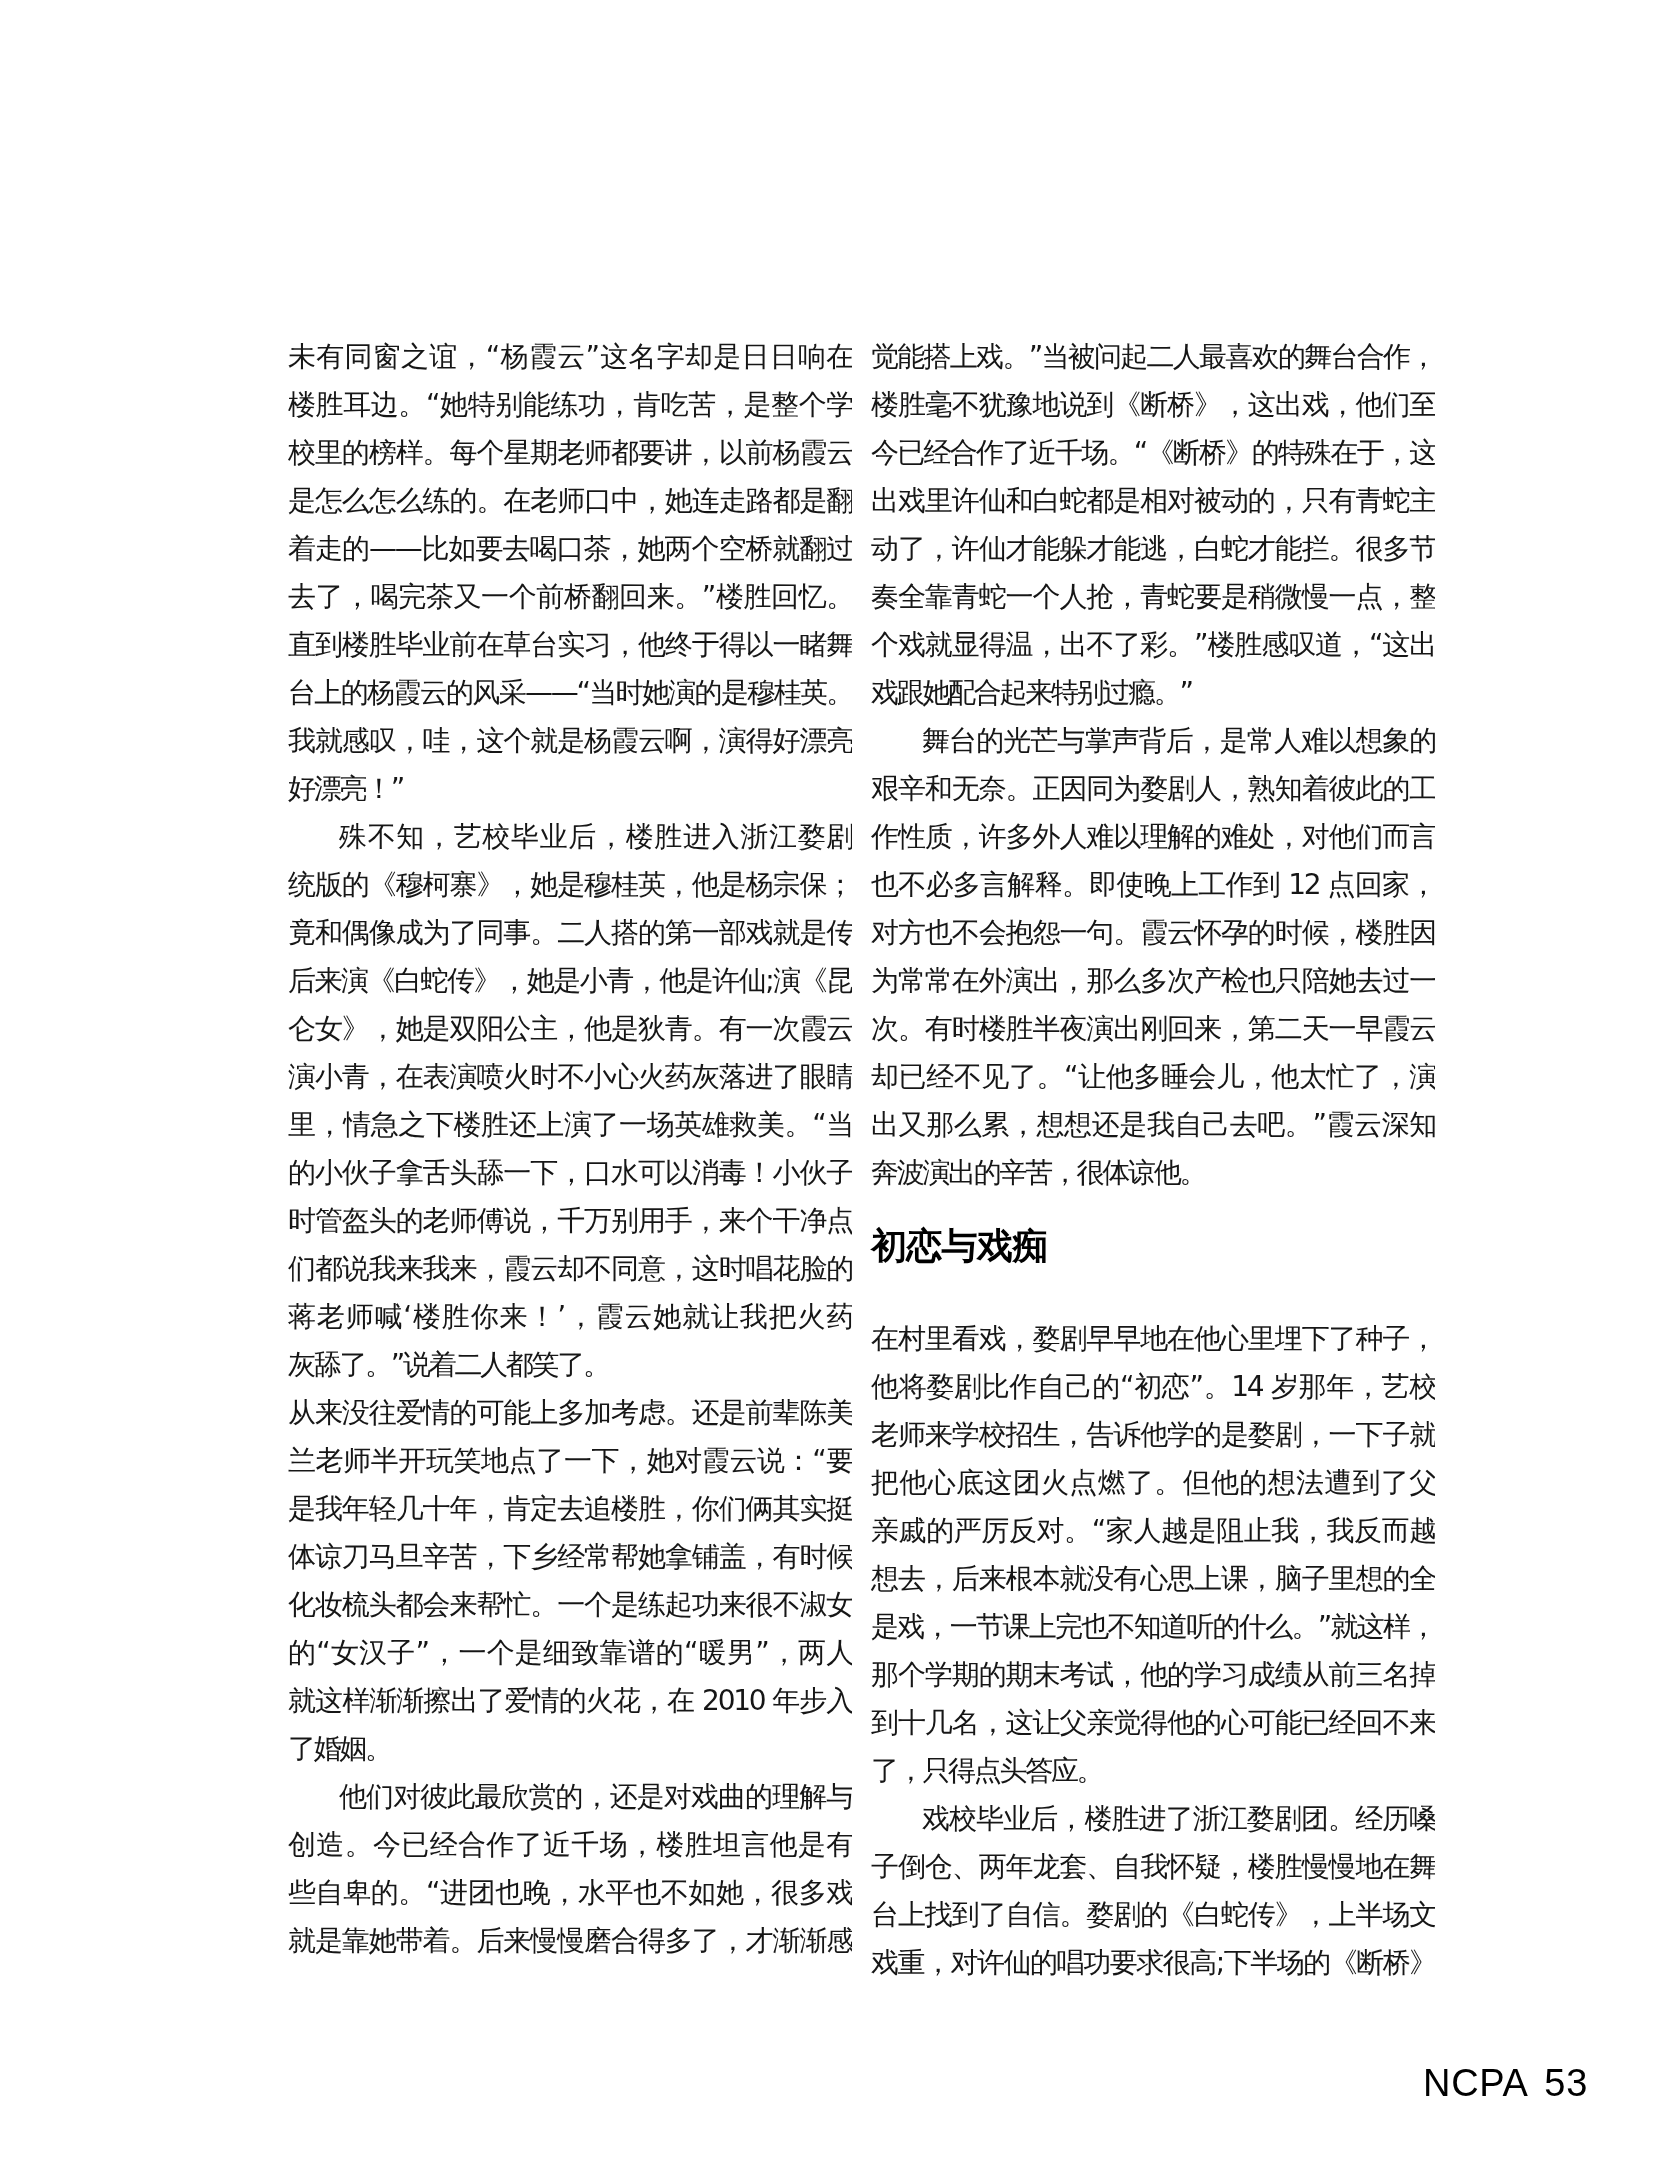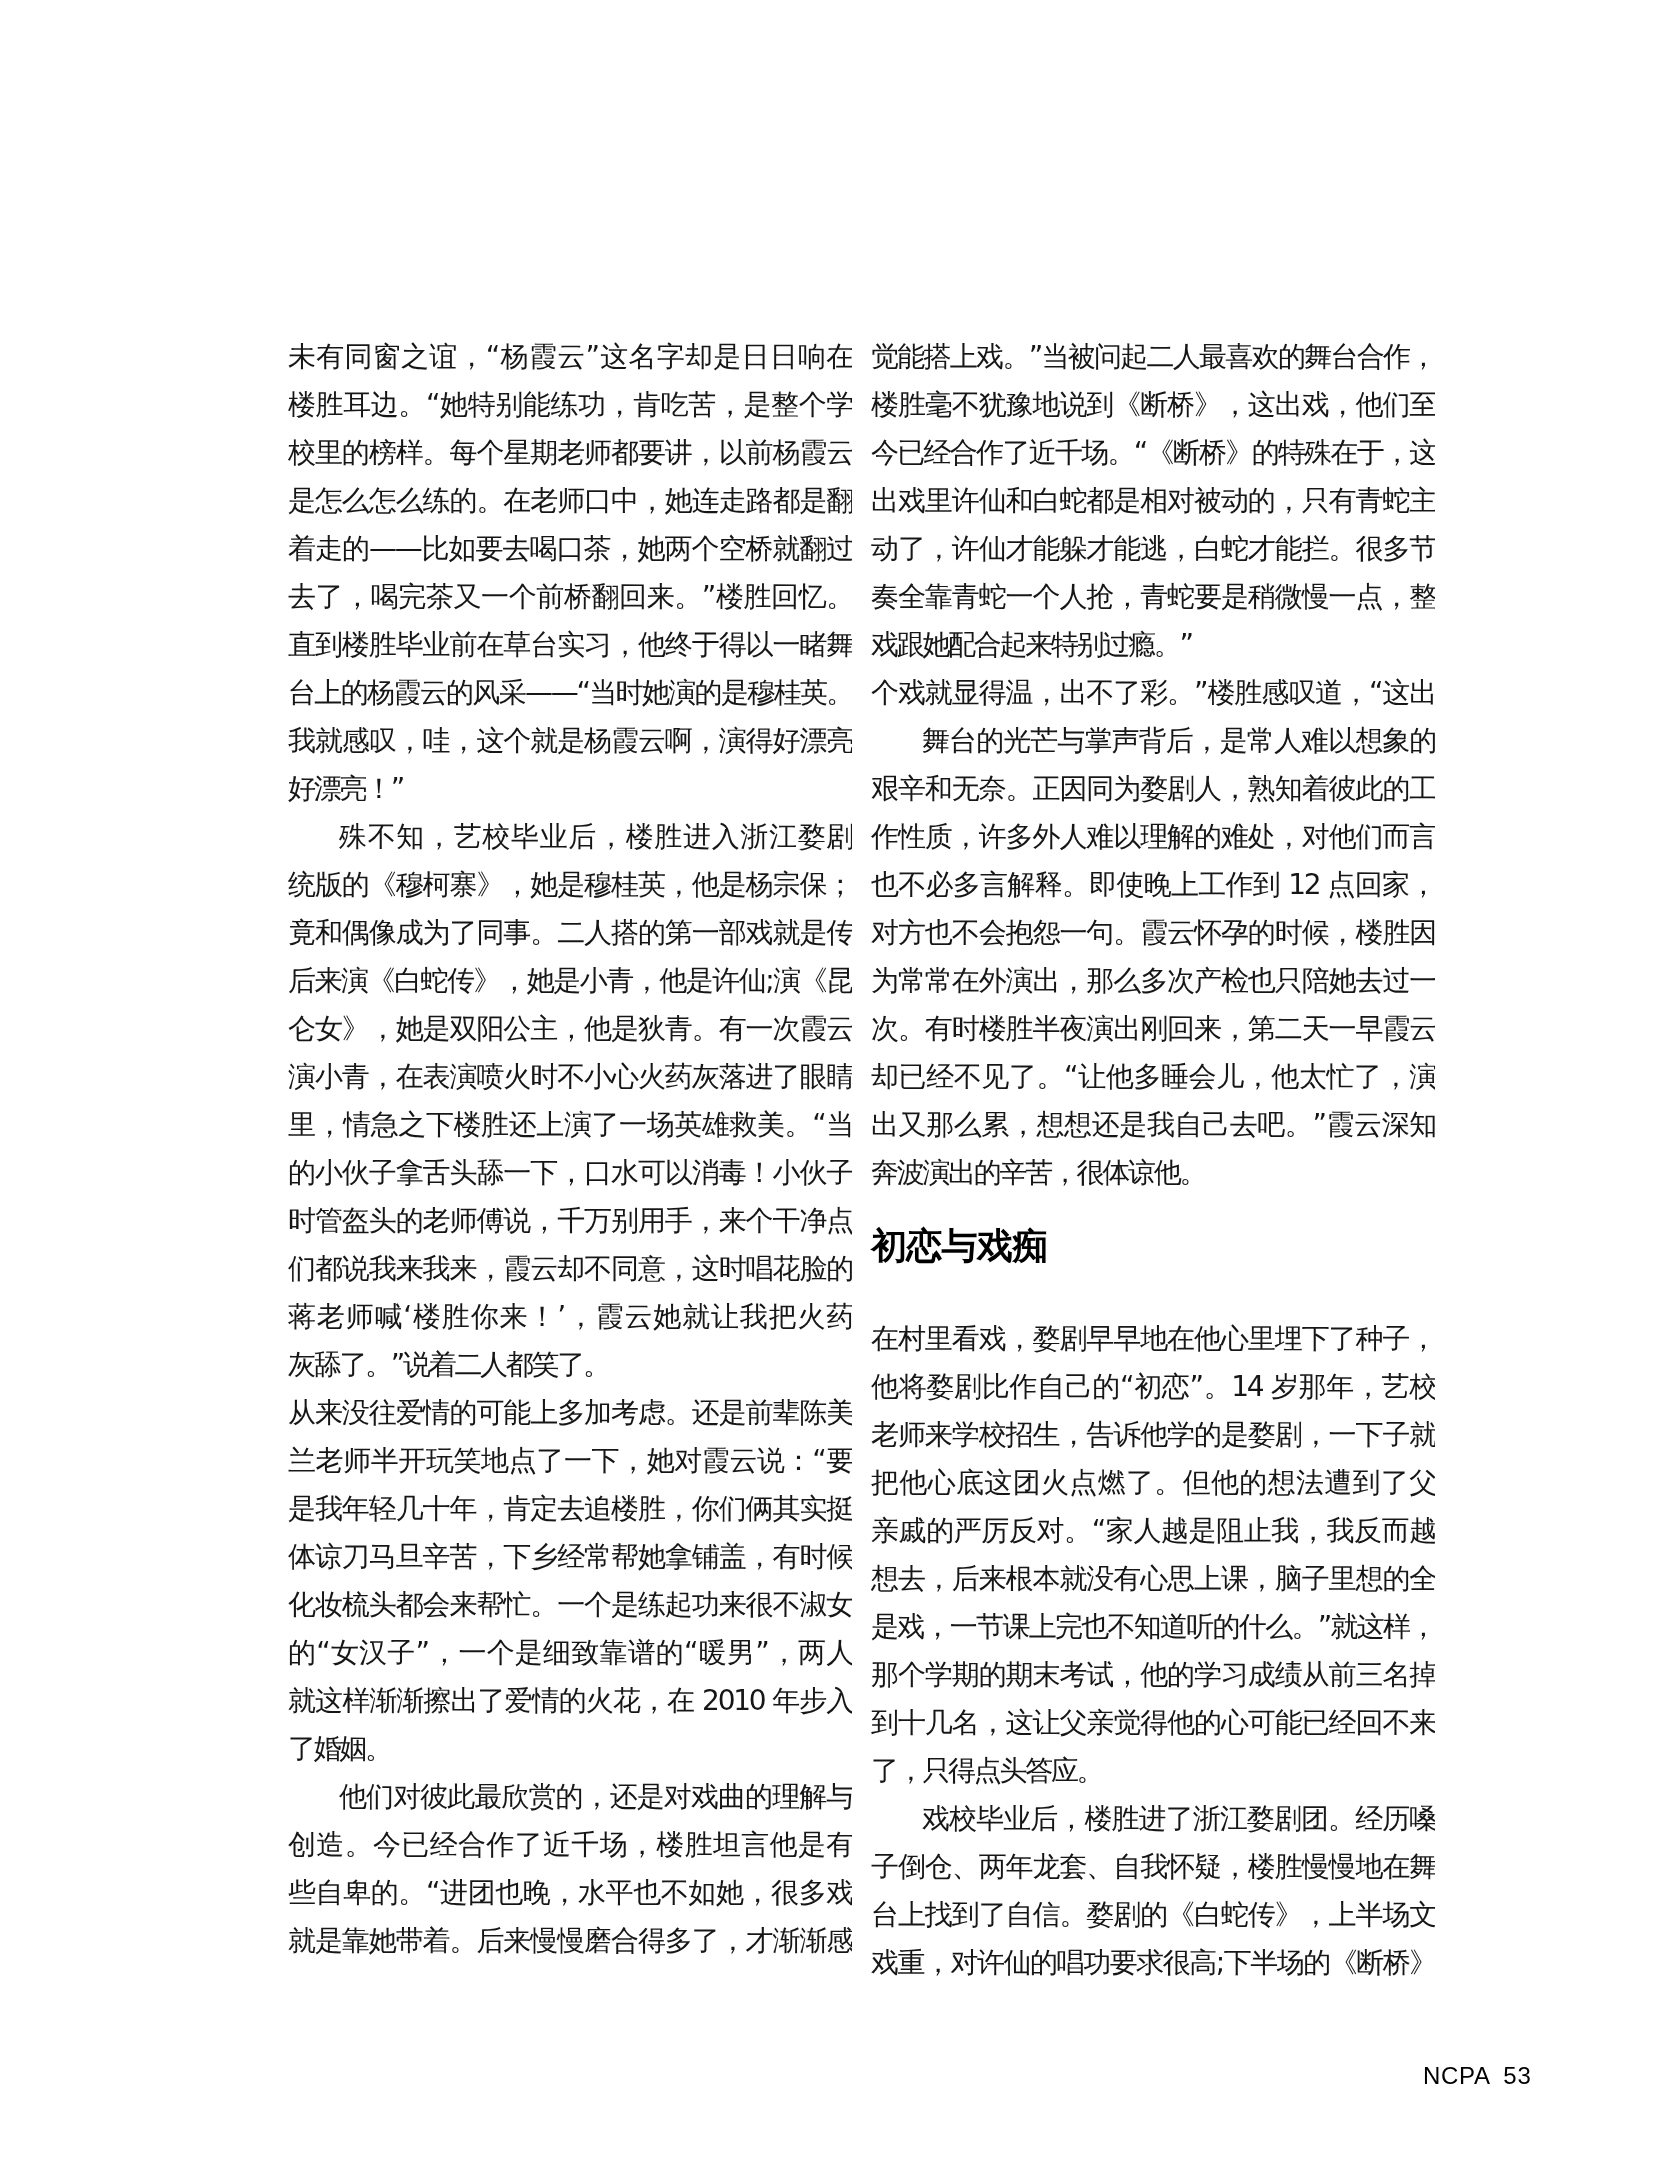--- a/index.html
+++ b/index.html
@@ -18,21 +18,21 @@
   .line.end{text-align-last:left;}
   .line.indent{padding-left:51px;}
   .heading{
     height:41px;line-height:41px;margin-top:28px;margin-bottom:49px;
     font-size:36px;font-weight:700;letter-spacing:-0.7px;color:#000;
     text-align:right;text-align-last:left;
   }
   .footer{
     position:absolute;left:1423px;top:2062px;
     font-family:"Liberation Sans","DejaVu Sans",sans-serif;
-    font-size:24px;color:#000;letter-spacing:0.7px;word-spacing:6.6px;white-space:pre;
+    font-size:38px;color:#000;letter-spacing:0.7px;word-spacing:6.6px;white-space:pre;
   }
 </style>
 </head>
 <body>
 
 <div class="page">
   <div class="col" id="col-left">
       <div class="line">未有同窗之谊，“杨霞云”这名字却是日日响在</div>
       <div class="line">楼胜耳边。“她特别能练功，肯吃苦，是整个学</div>
       <div class="line">校里的榜样。每个星期老师都要讲，以前杨霞云</div>
@@ -68,22 +68,22 @@
       <div class="line">些自卑的。“进团也晚，水平也不如她，很多戏</div>
       <div class="line">就是靠她带着。后来慢慢磨合得多了，才渐渐感</div>
     </div>
   <div class="col" id="col-right">
       <div class="line">觉能搭上戏。”当被问起二人最喜欢的舞台合作，</div>
       <div class="line">楼胜毫不犹豫地说到《断桥》，这出戏，他们至</div>
       <div class="line">今已经合作了近千场。“《断桥》的特殊在于，这</div>
       <div class="line">出戏里许仙和白蛇都是相对被动的，只有青蛇主</div>
       <div class="line">动了，许仙才能躲才能逃，白蛇才能拦。很多节</div>
       <div class="line">奏全靠青蛇一个人抢，青蛇要是稍微慢一点，整</div>
+      <div class="line">个戏就显得温，出不了彩。”楼胜感叹道，“这出</div>
       <div class="line end">戏跟她配合起来特别过瘾。”</div>
-      <div class="line">个戏就显得温，出不了彩。”楼胜感叹道，“这出</div>
       <div class="line indent">舞台的光芒与掌声背后，是常人难以想象的</div>
       <div class="line">艰辛和无奈。正因同为婺剧人，熟知着彼此的工</div>
       <div class="line">作性质，许多外人难以理解的难处，对他们而言</div>
       <div class="line">也不必多言解释。即使晚上工作到 12 点回家，</div>
       <div class="line">对方也不会抱怨一句。霞云怀孕的时候，楼胜因</div>
       <div class="line">为常常在外演出，那么多次产检也只陪她去过一</div>
       <div class="line">次。有时楼胜半夜演出刚回来，第二天一早霞云</div>
       <div class="line">却已经不见了。“让他多睡会儿，他太忙了，演</div>
       <div class="line">出又那么累，想想还是我自己去吧。”霞云深知</div>
       <div class="line end">奔波演出的辛苦，很体谅他。</div>

